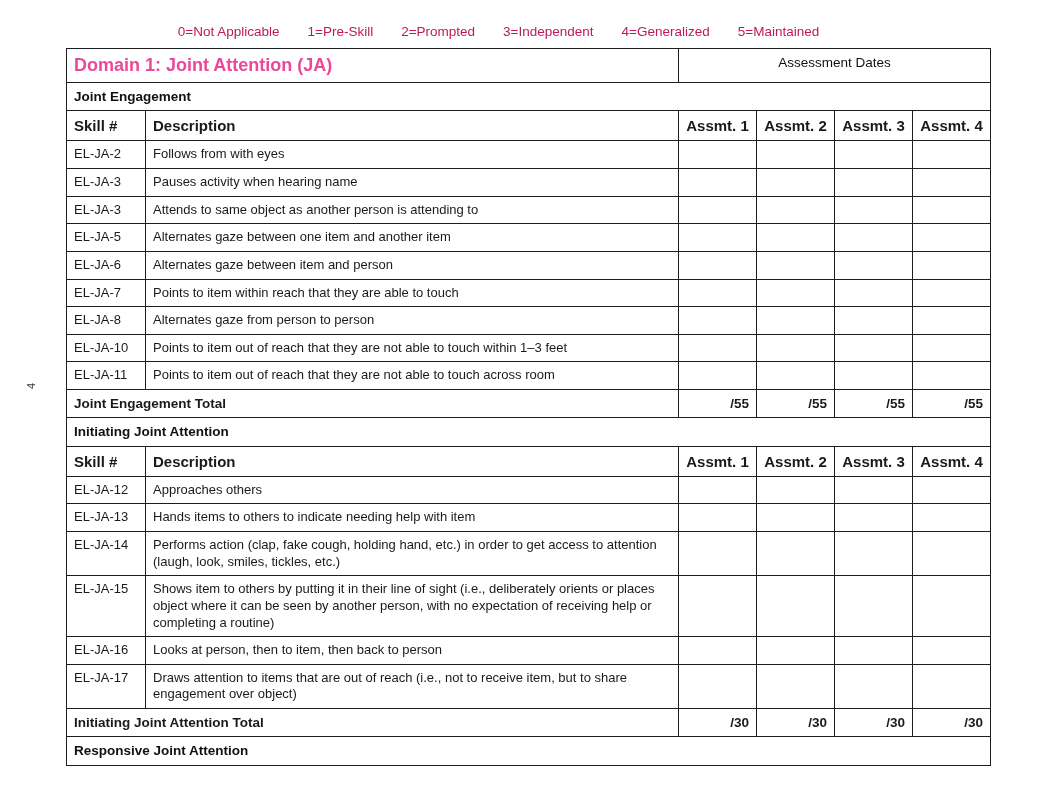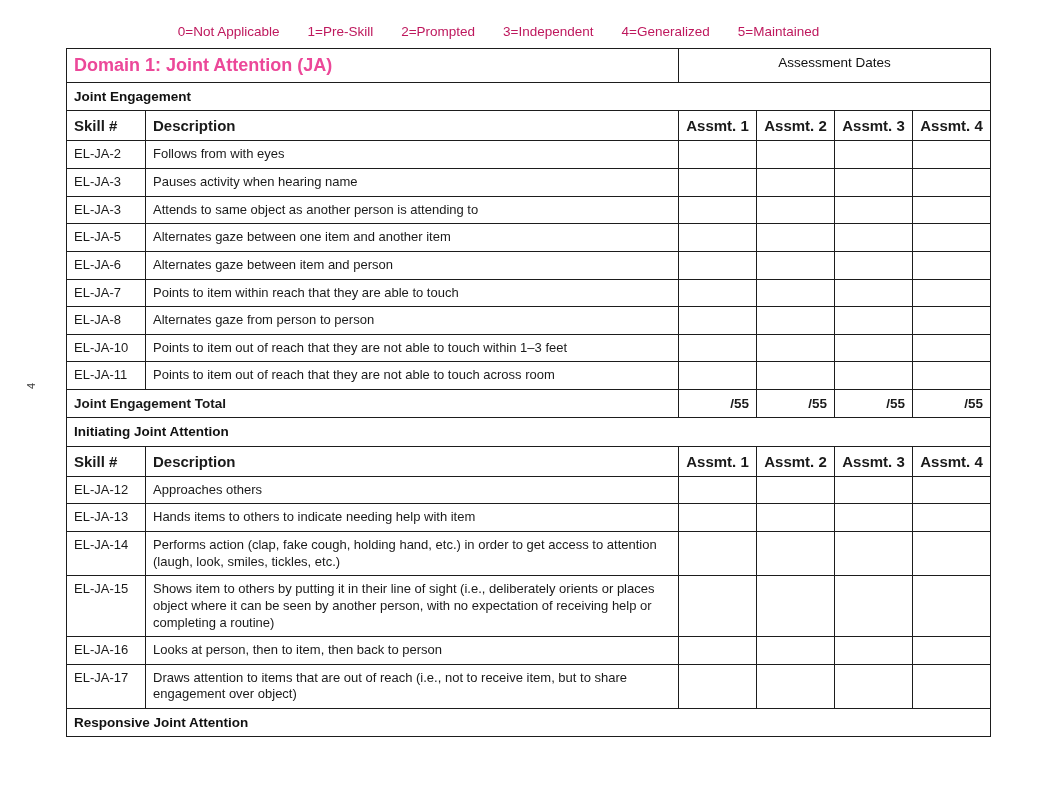--- a/index.html
+++ b/index.html
@@ -286,17 +286,24 @@
         </tr>
         <tr>
           <td class="skill-id">EL-JA-17</td>
           <td class="skill-desc">Draws attention to items that are out of reach (i.e., not to receive item, but to share engagement over object)</td>
           <td class="assmt"></td>
           <td class="assmt"></td>
           <td class="assmt"></td>
           <td class="assmt"></td>
         </tr>
         <tr>
+          <td class="total-label" colspan="2">Initiating Joint Attention Total</td>
+          <td class="total-val">/30</td>
+          <td class="total-val">/30</td>
+          <td class="total-val">/30</td>
+          <td class="total-val">/30</td>
+        </tr>
+        <tr>
           <td class="section-banner" colspan="6">Responsive Joint Attention</td>
         </tr>
       </tbody>
   </table>
 </div>
 
 </body></html>

